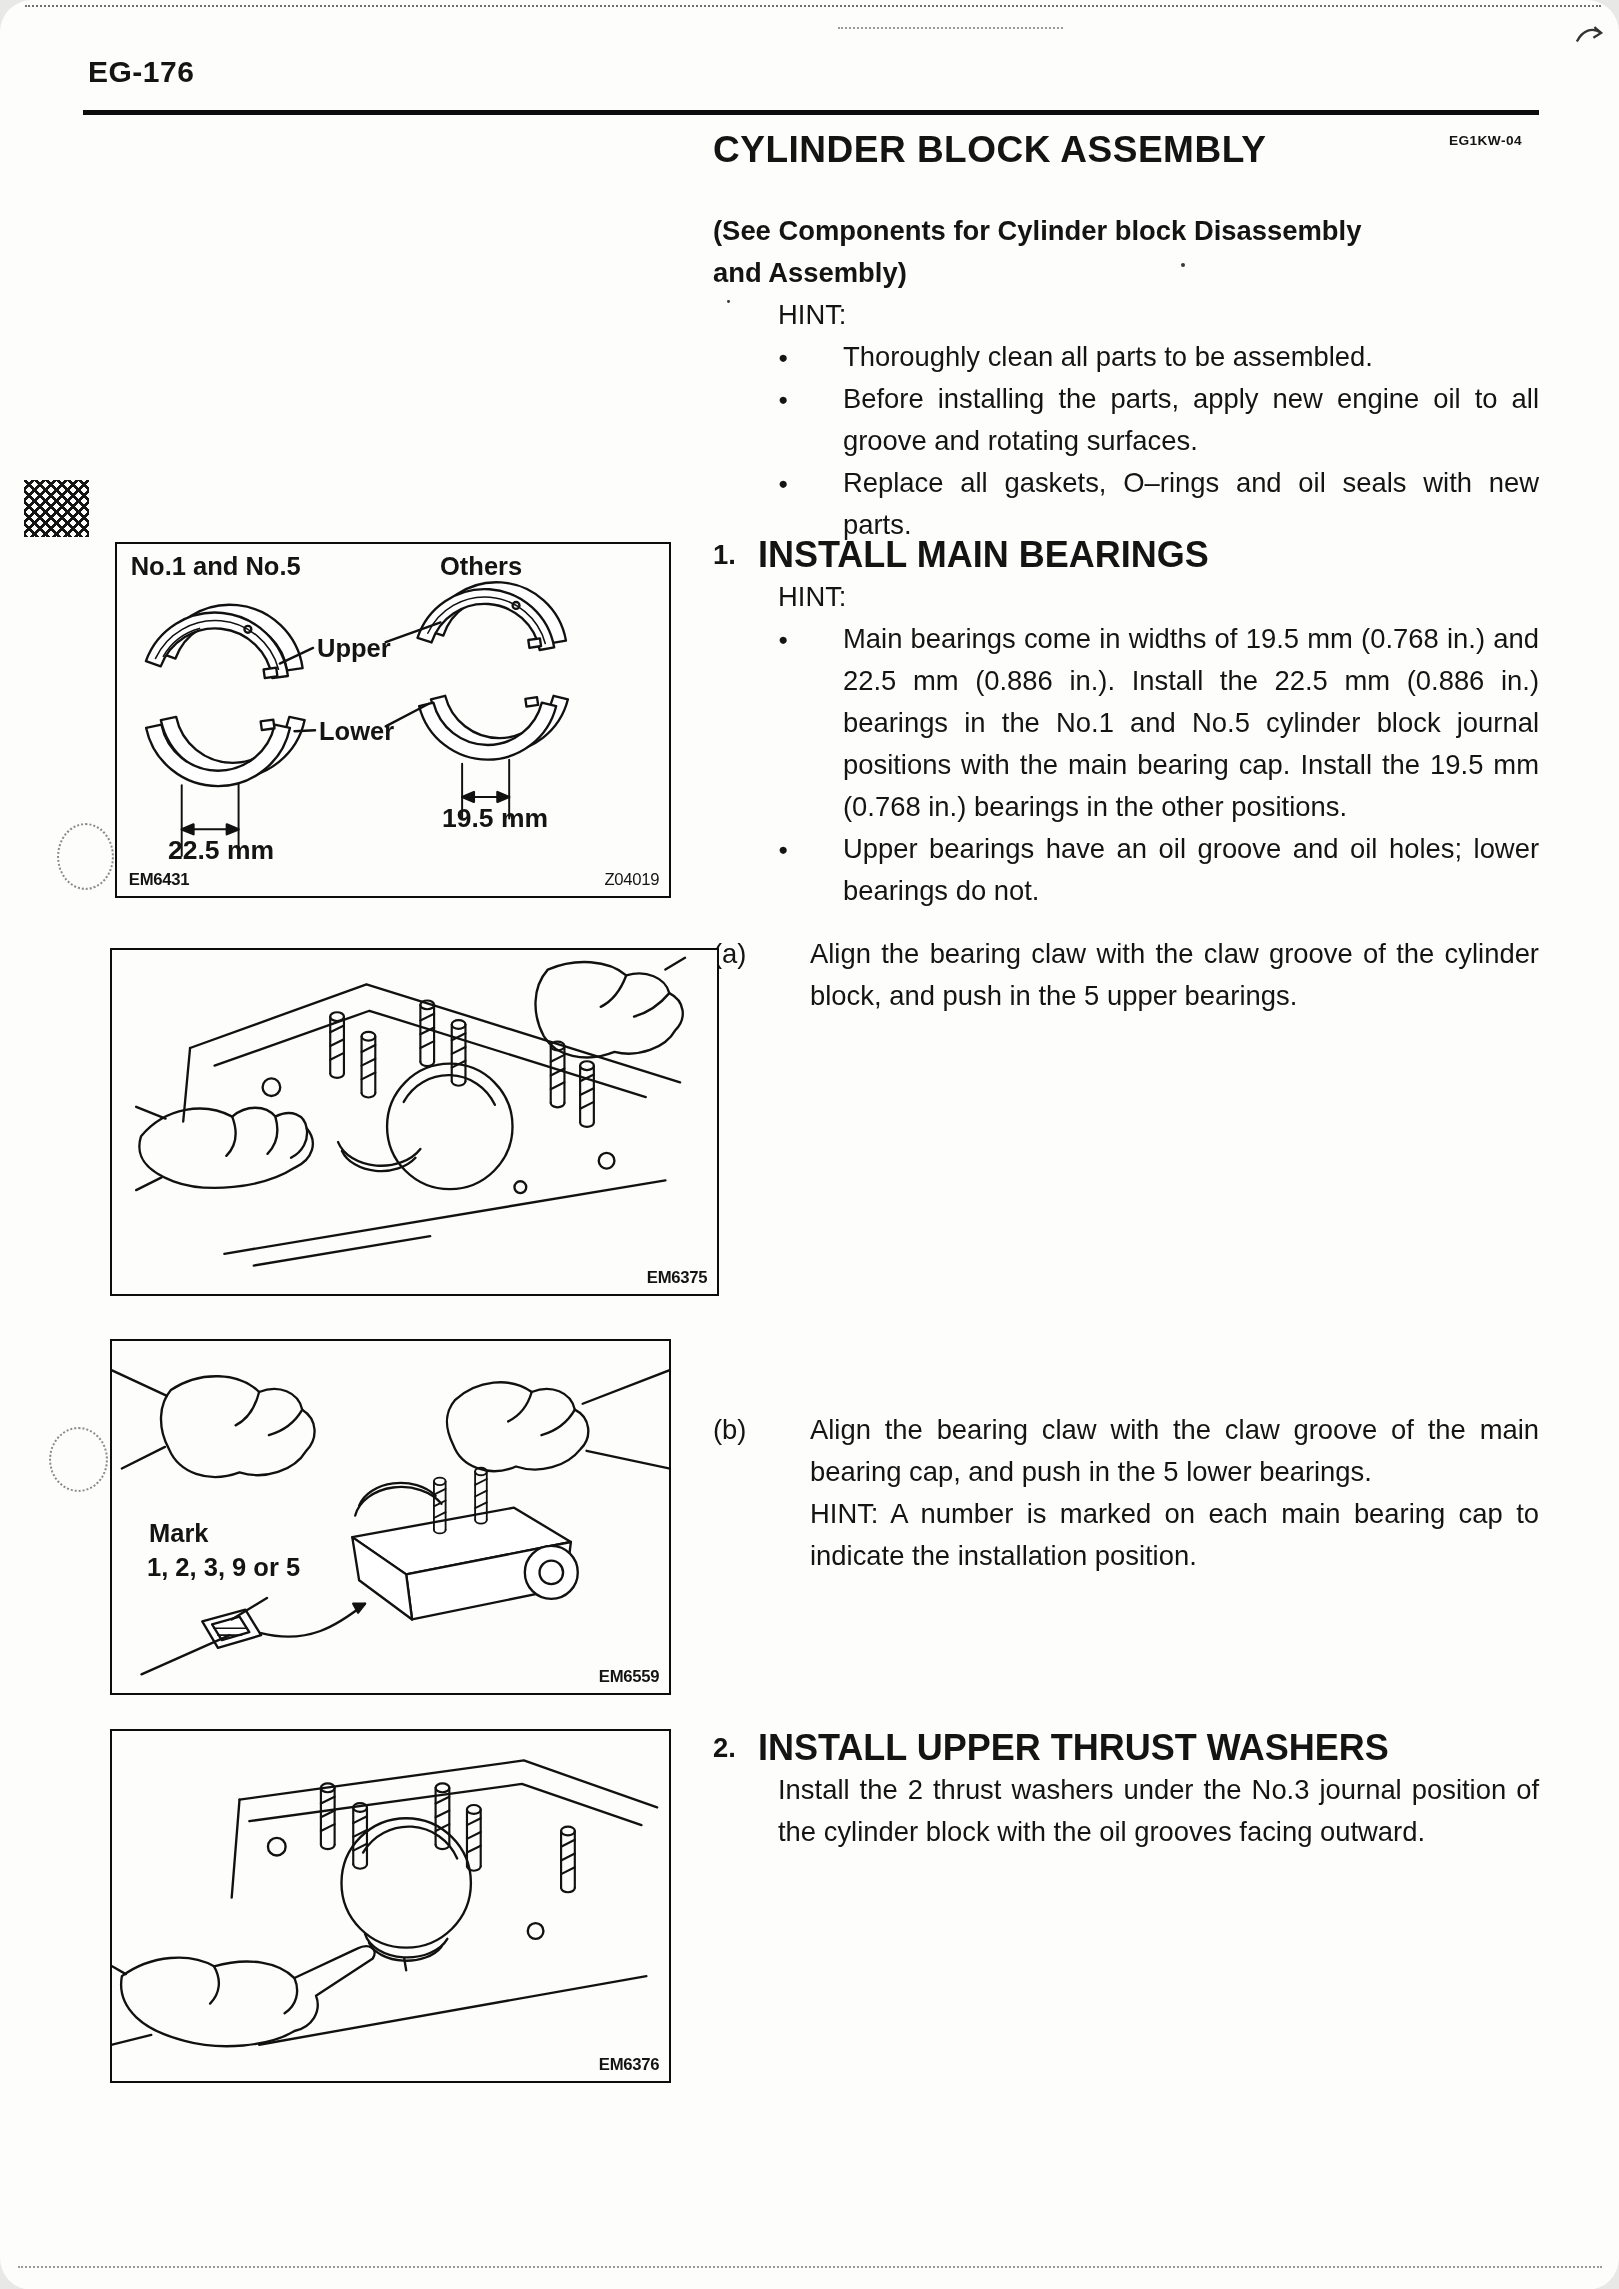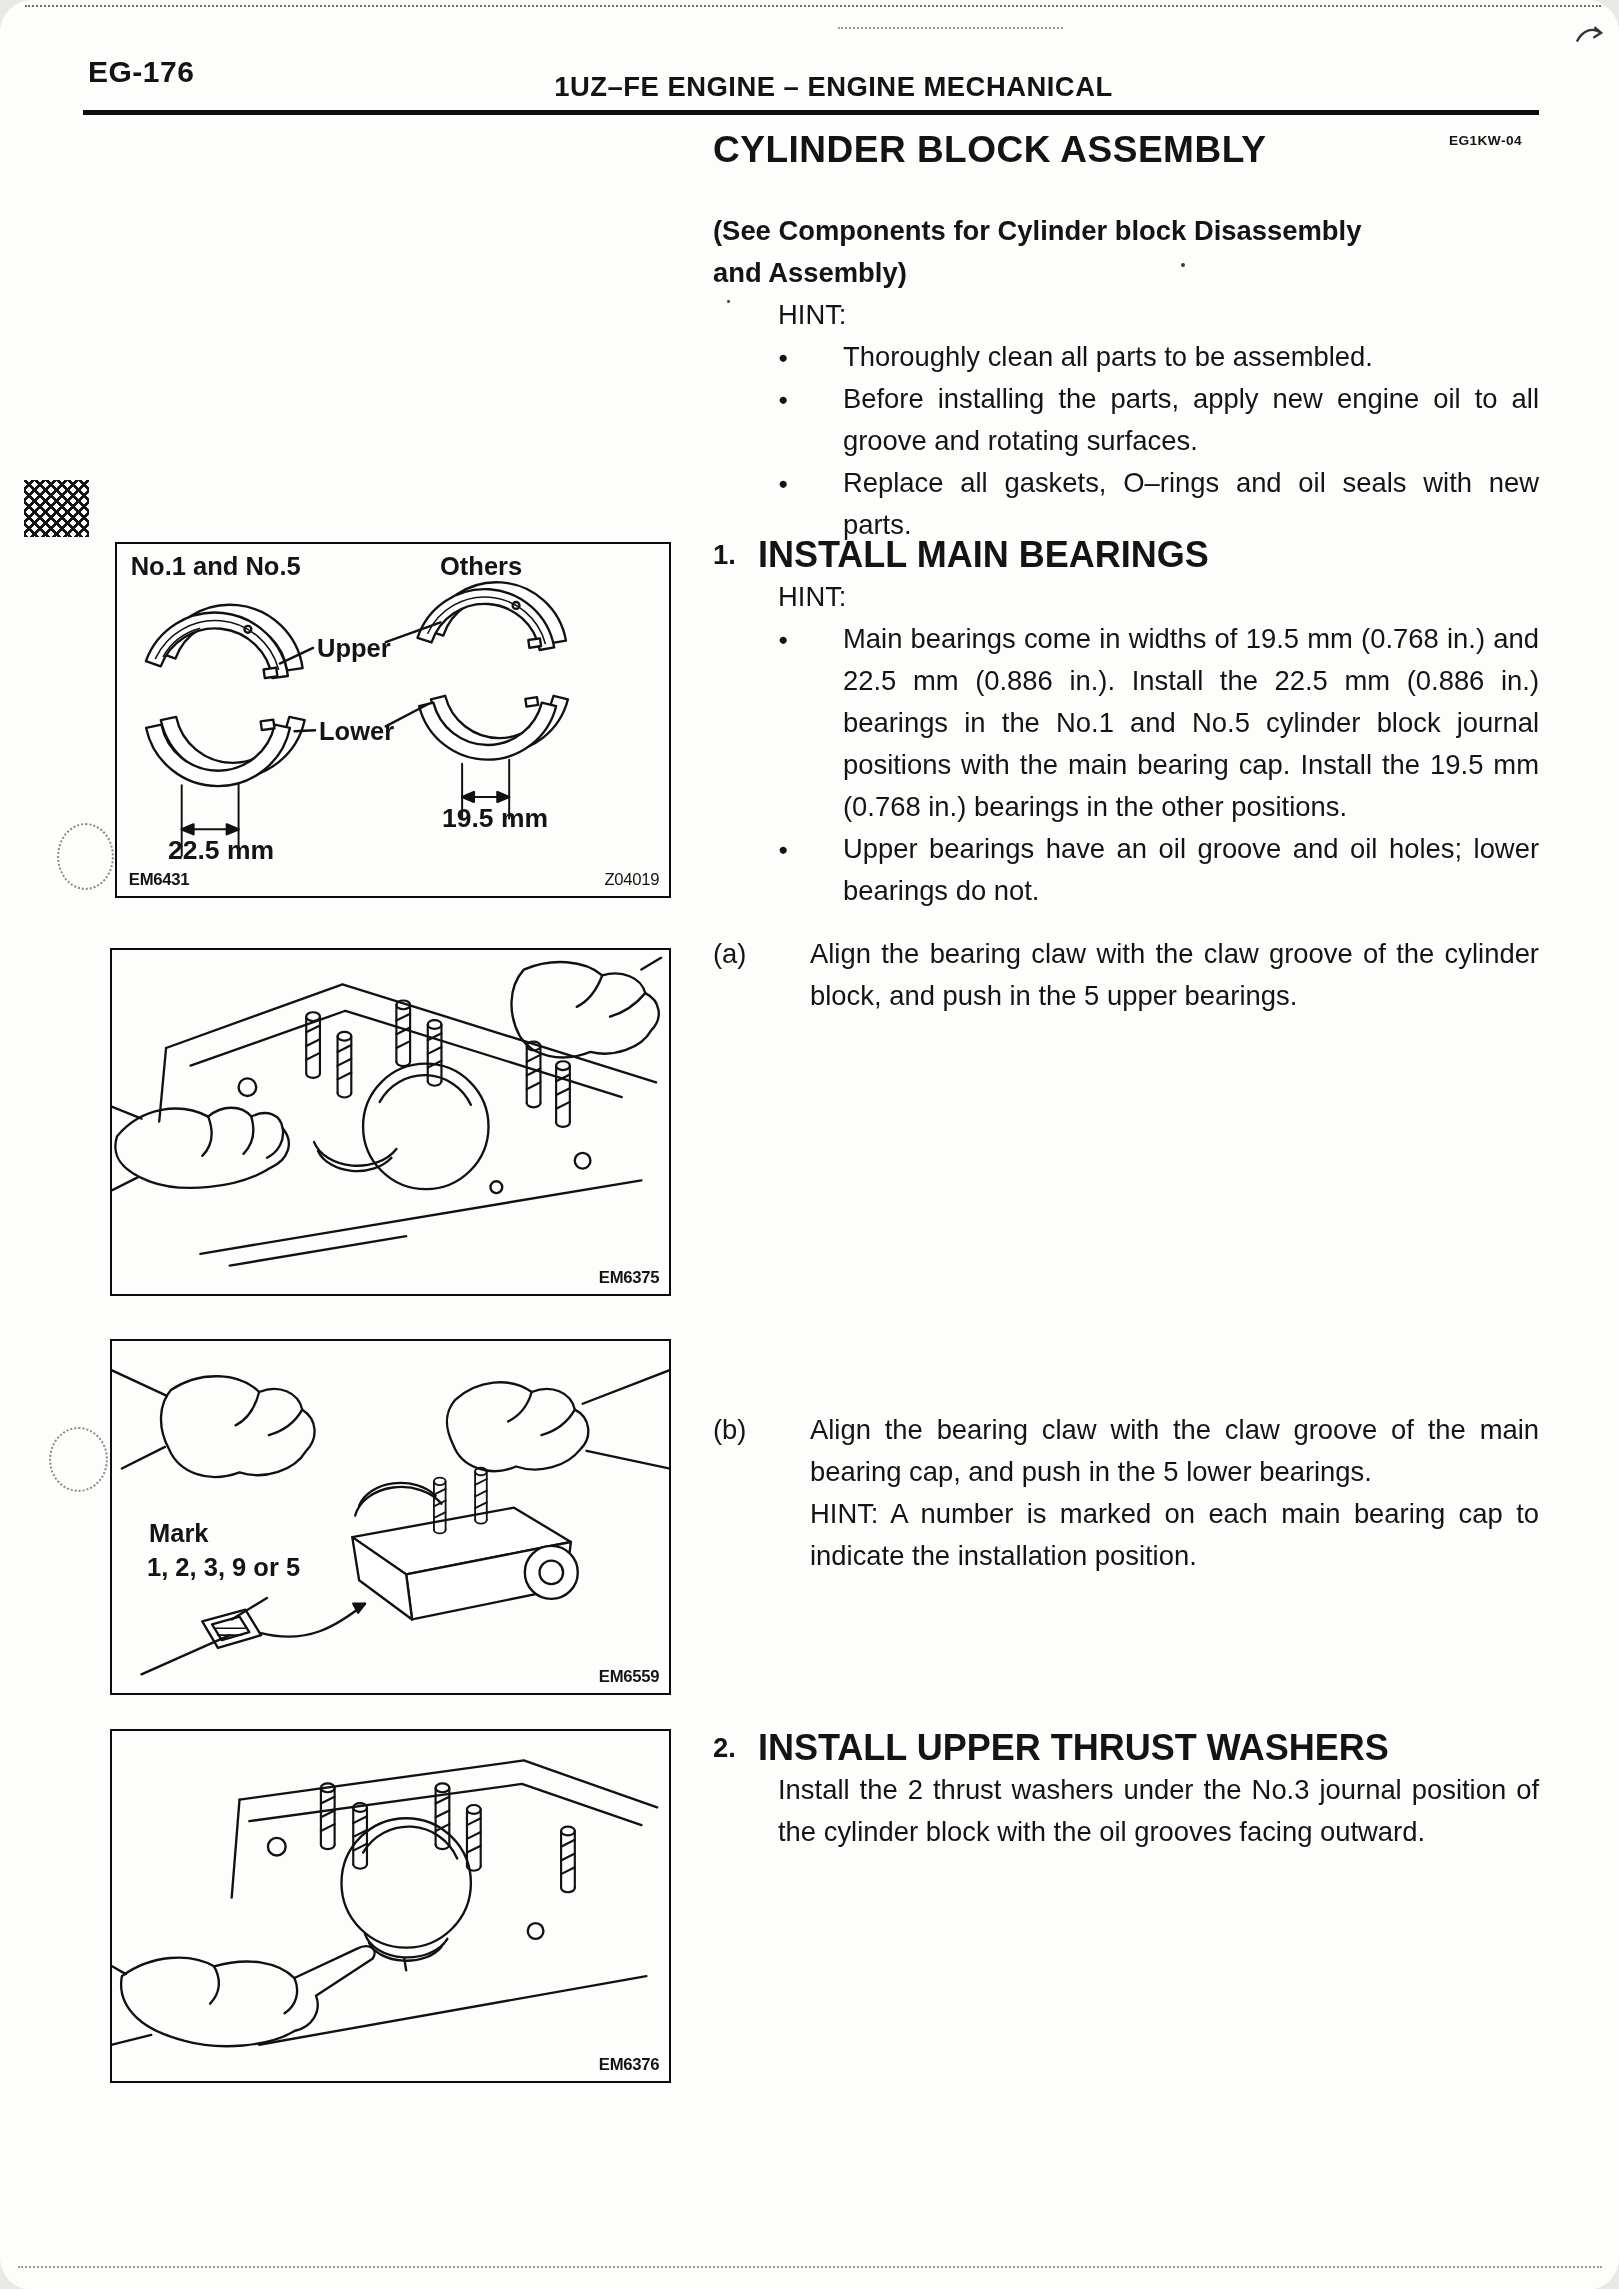--- a/index.html
+++ b/index.html
@@ -62,21 +62,20 @@
   <svg class="abs" style="left:1574px;top:23.5px;" width="31" height="25.5" viewBox="0 0 32 26">
     <path d="M3 18 C9 6 19 3 28 9 M21 3 L28 9 L20 14" fill="none" stroke="#333" stroke-width="2.4"></path>
   </svg>
   <div class="margin-mark"></div>
   <div class="torn-arc" style="left:57px;top:823px;width:53px;height:63px;"></div>
   <div class="torn-arc" style="left:49px;top:1427px;width:55px;height:61px;"></div>
   <div class="speck" style="left:1181px;top:263px;"></div>
   <div class="speck" style="left:727px;top:300px;width:2.9px;height:2.9px;"></div>
 
   <div class="abs page-number">EG-176</div>
-  <div class="abs header-title">1UZ–FE ENGINE – ENGINE MECHANICAL</div>
   <div class="abs header-rule"></div>
 
   <div class="abs doc-title">CYLINDER BLOCK ASSEMBLY</div>
   <div class="abs section-code">EG1KW-04</div>
 
   <div class="col" style="top:210px;">
     <div class="bold prewrap">(See Components for Cylinder block Disassembly
 and Assembly)</div>
     <div class="indent">HINT:</div>
     <ul class="hints">
@@ -162,21 +161,21 @@
     <div class="figlabel" style="left:13.7px;top:7.8px;">No.1 and No.5</div>
     <div class="figlabel" style="left:323px;top:7.8px;">Others</div>
     <div class="figlabel" style="left:200px;top:90px;">Upper</div>
     <div class="figlabel" style="left:202px;top:173px;">Lower</div>
     <div class="figdim" style="left:51px;top:291px;">22.5 mm</div>
     <div class="figdim" style="left:325px;top:259px;">19.5 mm</div>
     <div class="figcode left">EM6431</div>
     <div class="figcode right" style="font-weight:normal;">Z04019</div>
   </div>
 
-  <div class="fig" style="left:110px;top:948px;width:557px;height:344px;">
+  <div class="fig" style="left:110px;top:948px;width:557px;height:344px;padding-left:48px;">
     <svg class="art" viewBox="0 0 568 351">
       <defs>
         <g id="stud" fill="none" stroke="#111" stroke-width="2.2">
           <ellipse cx="5" cy="6" rx="7" ry="4.5"></ellipse>
           <path d="M-2 6 L-2 64 M12 6 L12 64"></path>
           <path d="M-2 22 L12 15 M-2 36 L12 29 M-2 50 L12 43"></path>
           <path d="M-2 64 A7 4.5 0 0 0 12 64"></path>
         </g>
       </defs>
       <g fill="none" stroke="#111" stroke-width="2.4" stroke-linecap="round" stroke-linejoin="round">

